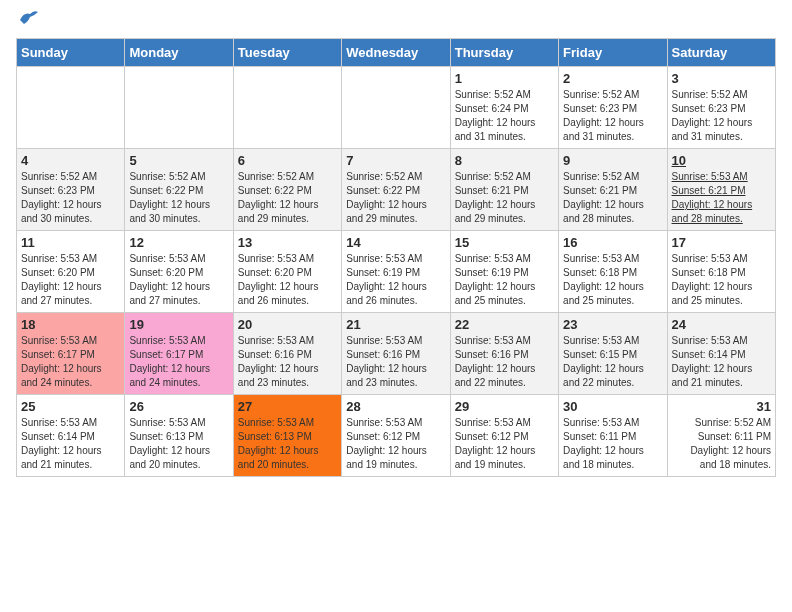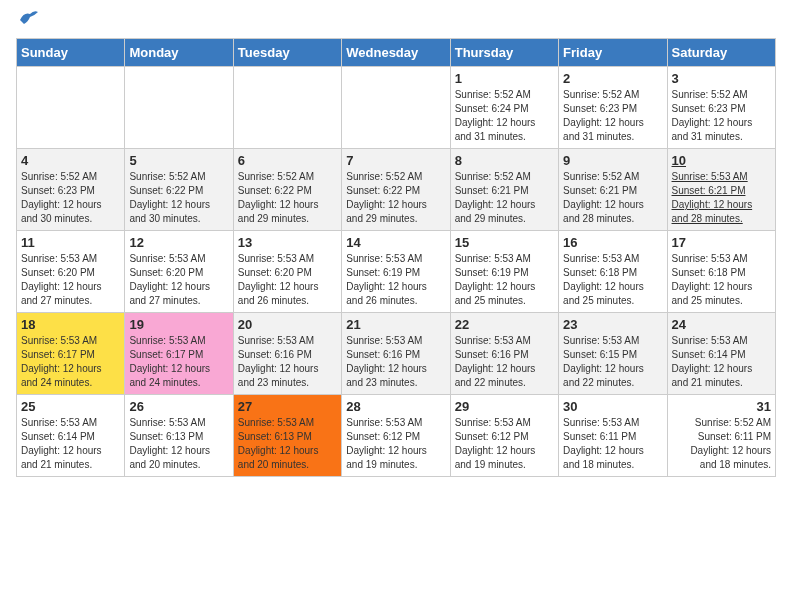--- a/index.html
+++ b/index.html
@@ -239,21 +239,21 @@
         </td>
         <td style="background: rgb(255, 255, 255);">
           <span class="day-num">17</span>
           <div class="day-info">Sunrise: 5:53 AM
 Sunset: 6:18 PM
 Daylight: 12 hours
 and 25 minutes.</div>
         </td>
       </tr>
       <tr>
-        <td style="background: #fde047;">
+        <td style="background: #fca5a5;">
           <span class="day-num">18</span>
           <div class="day-info">Sunrise: 5:53 AM
 Sunset: 6:17 PM
 Daylight: 12 hours
 and 24 minutes.</div>
         </td>
         <td style="background: #f9a8d4;">
           <span class="day-num">19</span>
           <div class="day-info">Sunrise: 5:53 AM
 Sunset: 6:17 PM

